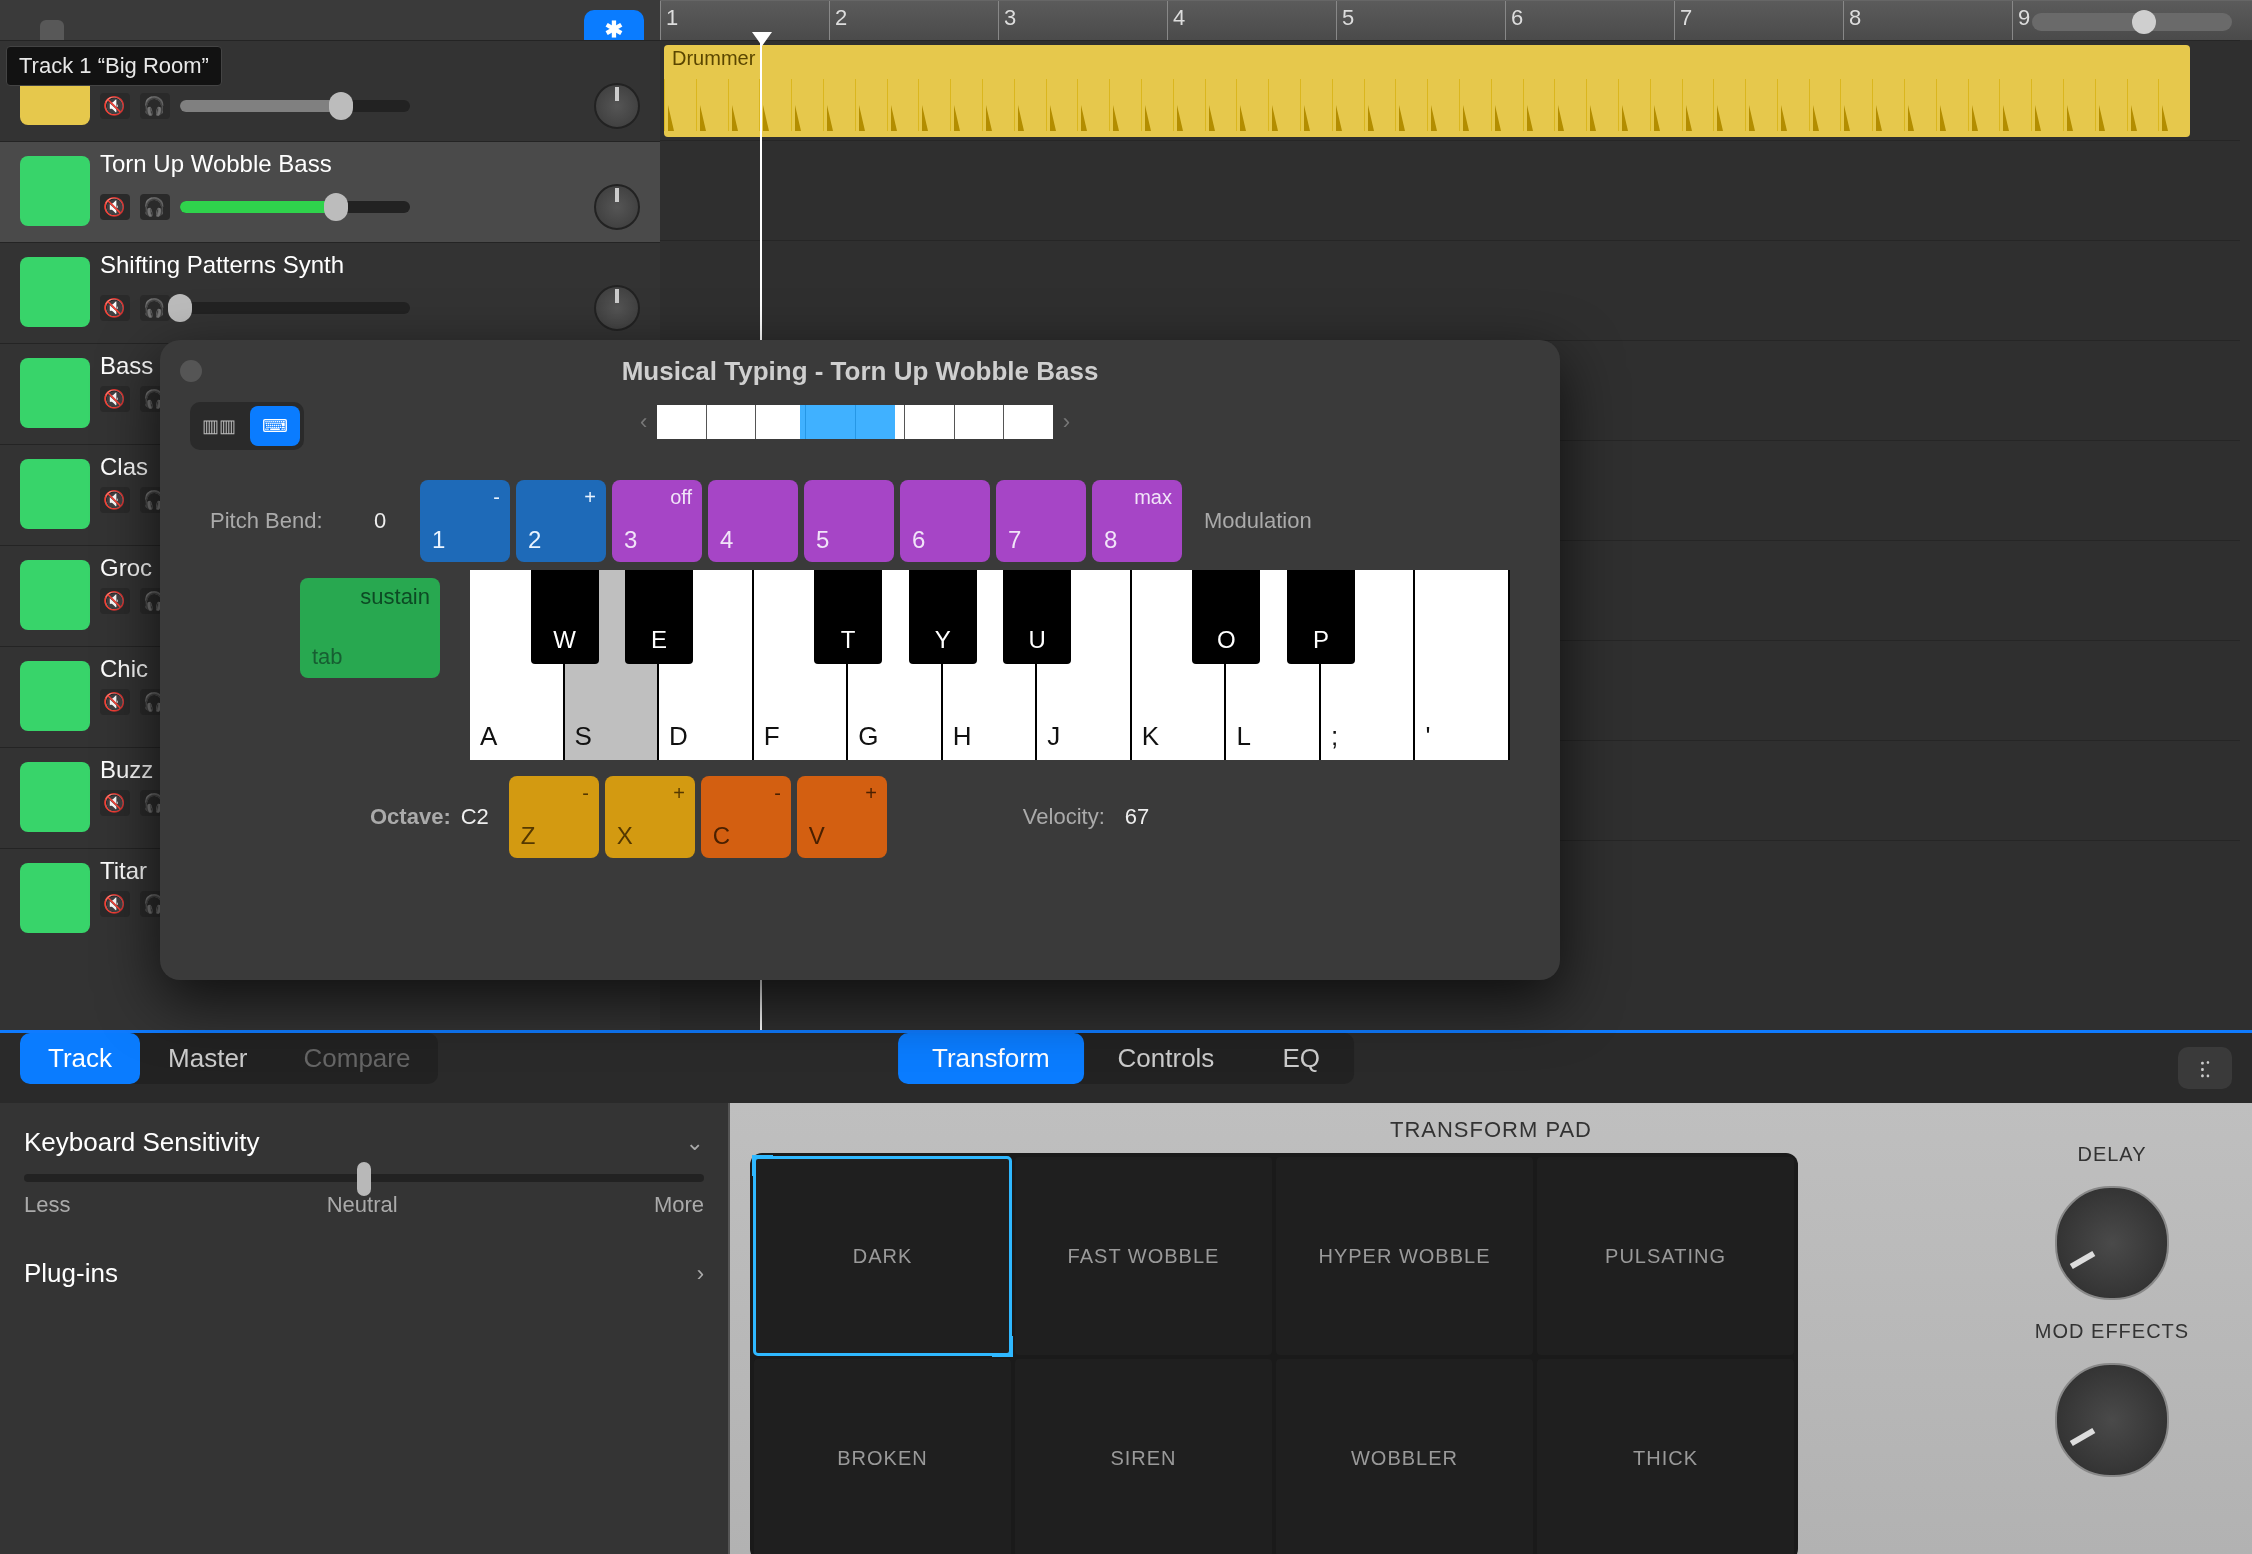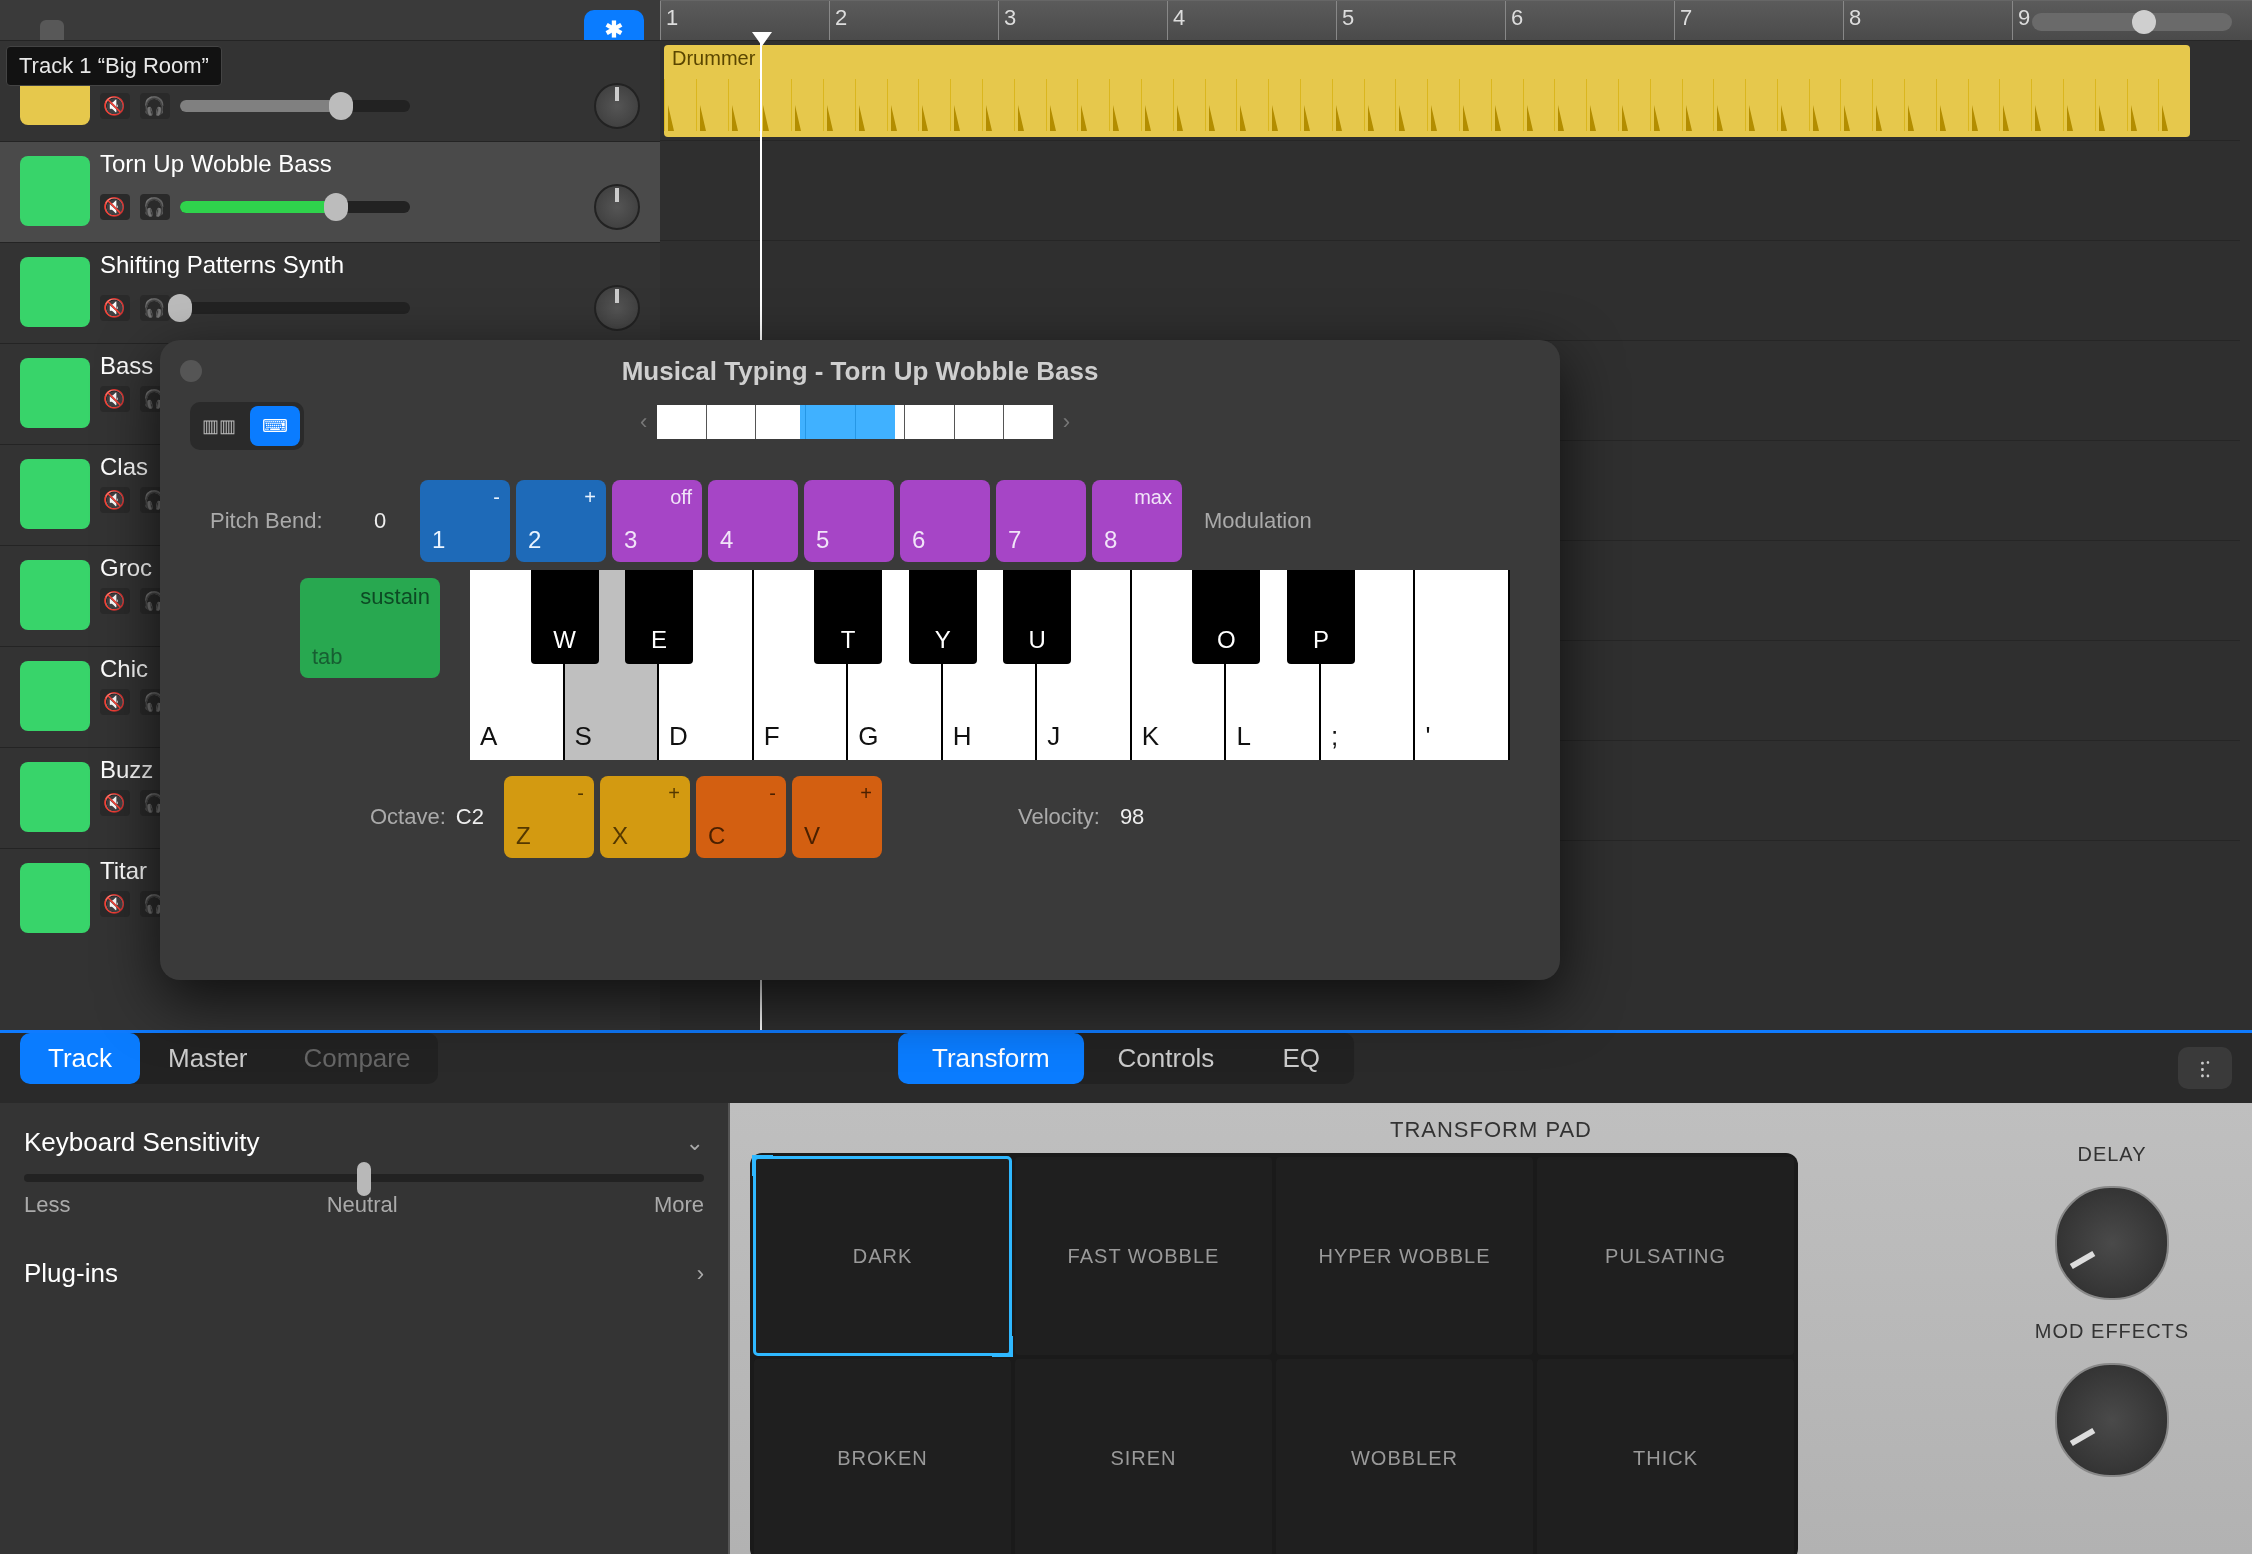--- a/index.html
+++ b/index.html
@@ -317,21 +317,21 @@
 }
 .black-key span{
   position:absolute; left:50%; transform:translateX(-50%);
   bottom:10px; color:#fff; font-size:24px;
 }
 
 .oct-row {
   position:absolute; left:210px; top:436px;
   display:flex; align-items:center; gap:10px;
 }
-.oct-row .lbl { font-size:22px; color:#aaa; }
+.oct-row .lbl { font-size:22px; color:#aaa;font-weight:bold; }
 .oct-row .val { font-size:22px; color:#eee; margin-right:10px;}
 .kc-amber { background:#d39a11; color:#543800; }
 .kc-orange { background:#d35f11; color:#4a2000; }
 .vel-lbl { font-size:22px; color:#aaa; margin-left:120px; }
 .vel-val { font-size:22px; color:#eee; margin-left:10px; }
 
 .editor {
   position:absolute; left:0; right:0; top:1030px; bottom:0;
   background:#303030;
   border-top:3px solid #0f7bff;
@@ -810,21 +810,21 @@
         <div class="keycap kc-orange">
           <span class="top">-</span>
           <span class="bot">C</span>
         </div>
         <div class="keycap kc-orange">
           <span class="top">+</span>
           <span class="bot">V</span>
         </div>
       </div>
     <span class="vel-lbl">Velocity:</span>
-    <span class="vel-val">98</span>
+    <span class="vel-val">67</span>
   </div>
 </div>
 
 <div class="editor">
   <div class="ed-header">
     <div class="ed-seg" id="ed-left-tabs">
         <div class="ed-tab active">Track</div>
         <div class="ed-tab">Master</div>
         <div class="ed-tab disabled">Compare</div>
       </div>

